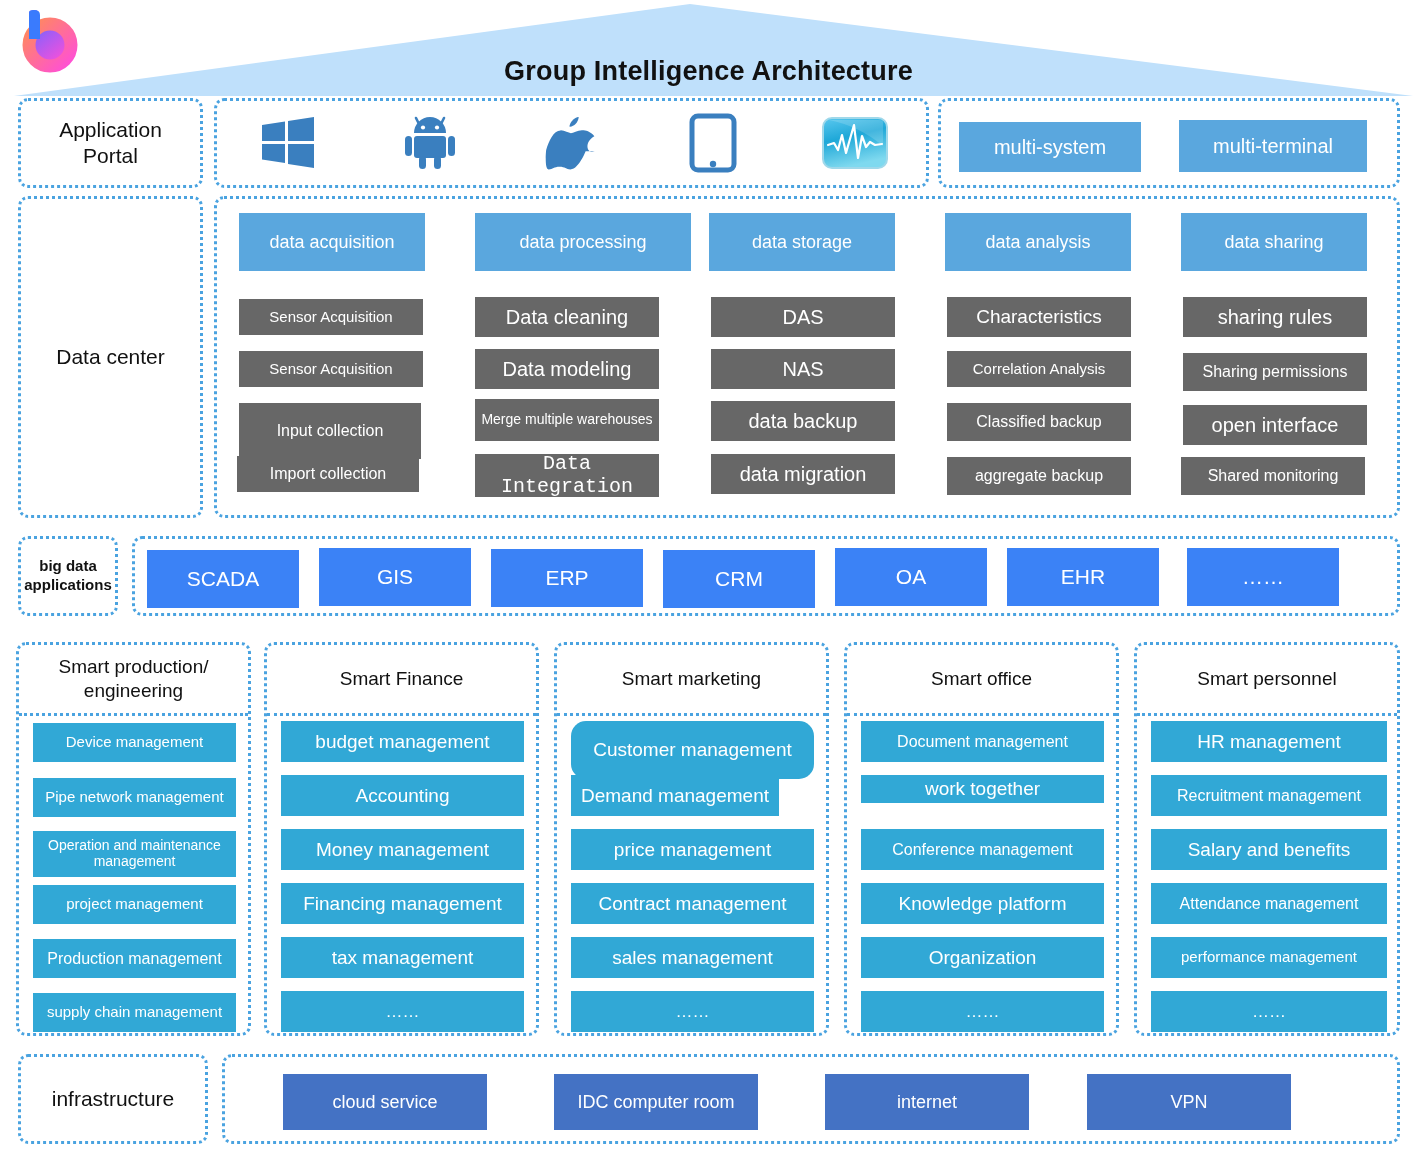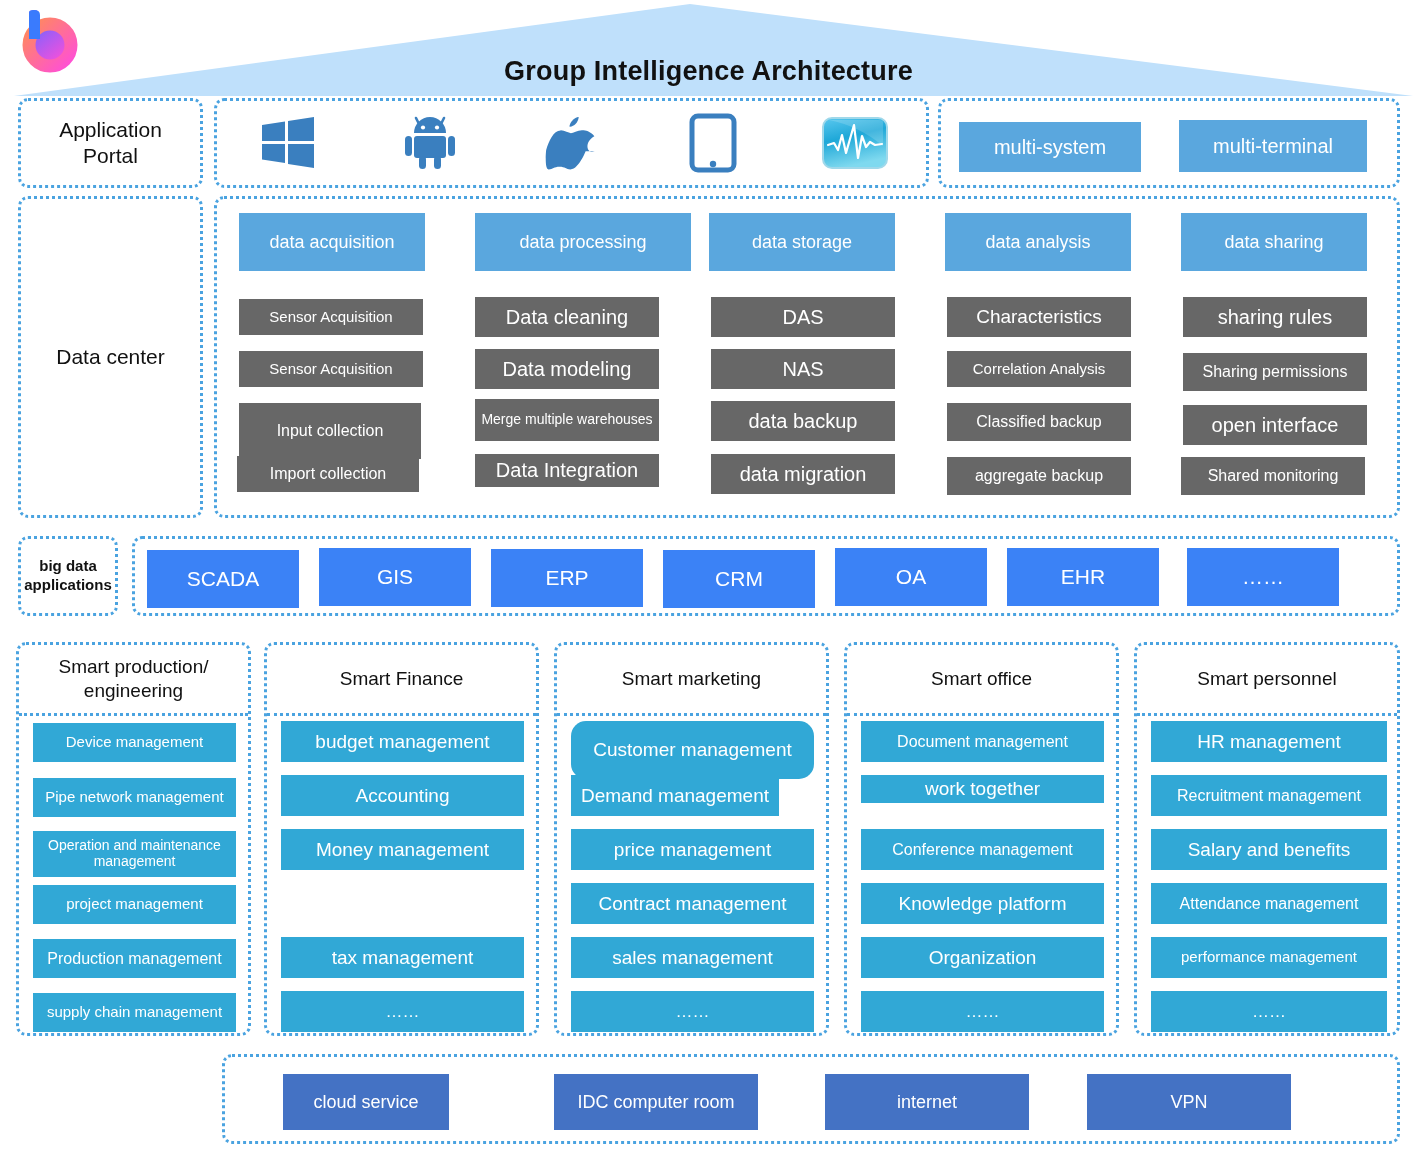--- a/index.html
+++ b/index.html
@@ -178,21 +178,21 @@
     <div class="chip blue f18" style="left:22px;top:14px;width:186px;height:58px;position:absolute;">data acquisition</div>
     <div class="chip grey f15" style="left:22px;top:100px;width:184px;height:36px;position:absolute;">Sensor Acquisition</div>
     <div class="chip grey f15" style="left:22px;top:152px;width:184px;height:36px;position:absolute;">Sensor Acquisition</div>
     <div class="chip grey f16" style="left:22px;top:204px;width:182px;height:56px;position:absolute;">Input collection</div>
     <div class="chip grey f16" style="left:20px;top:257px;width:182px;height:36px;position:absolute;">Import collection</div>
 
     <div class="chip blue f18" style="left:258px;top:14px;width:216px;height:58px;position:absolute;">data processing</div>
     <div class="chip grey f20" style="left:258px;top:98px;width:184px;height:40px;position:absolute;">Data cleaning</div>
     <div class="chip grey f20" style="left:258px;top:150px;width:184px;height:40px;position:absolute;">Data modeling</div>
     <div class="chip grey f14" style="left:258px;top:200px;width:184px;height:42px;position:absolute;">Merge multiple warehouses</div>
-    <div class="chip grey f20" style="left:258px;top:255px;width:184px;height:33px;position:absolute;">Data Integration</div>
+    <div class="chip grey f20" style="left:258px;top:255px;width:184px;height:43px;position:absolute;font-family:Liberation Mono, monospace;">Data Integration</div>
 
     <div class="chip blue f18" style="left:492px;top:14px;width:186px;height:58px;position:absolute;">data storage</div>
     <div class="chip grey f20" style="left:494px;top:98px;width:184px;height:40px;position:absolute;">DAS</div>
     <div class="chip grey f20" style="left:494px;top:150px;width:184px;height:40px;position:absolute;">NAS</div>
     <div class="chip grey f20" style="left:494px;top:202px;width:184px;height:40px;position:absolute;">data backup</div>
     <div class="chip grey f20" style="left:494px;top:255px;width:184px;height:40px;position:absolute;">data migration</div>
 
     <div class="chip blue f18" style="left:728px;top:14px;width:186px;height:58px;position:absolute;">data analysis</div>
     <div class="chip grey f19" style="left:730px;top:98px;width:184px;height:40px;position:absolute;font-size:19px;">Characteristics</div>
     <div class="chip grey f16" style="left:730px;top:204px;width:184px;height:38px;position:absolute;">Classified backup</div>
@@ -236,20 +236,21 @@
     <div class="chip cyan f16" style="left:14px;top:294px;width:203px;height:39px;position:absolute;">Production management</div>
     <div class="chip cyan f15" style="left:14px;top:348px;width:203px;height:39px;position:absolute;">supply chain management</div>
   </div>
 
   <div class="frame" style="left:264px;top:642px;width:275px;height:394px;">
     <div class="col-title" style="left:0;top:0;width:100%;height:68px;">Smart Finance</div>
     <div style="position:absolute;left:0;top:68px;width:100%;border-top:3px dotted #4aa3e0;"></div>
     <div class="chip cyan f19" style="left:14px;top:76px;width:243px;height:41px;position:absolute;font-size:19px;">budget management</div>
     <div class="chip cyan f19" style="left:14px;top:130px;width:243px;height:41px;position:absolute;font-size:19px;">Accounting</div>
     <div class="chip cyan f19" style="left:14px;top:184px;width:243px;height:41px;position:absolute;font-size:19px;">Money management</div>
+    <div class="chip cyan f19" style="left:14px;top:238px;width:243px;height:41px;position:absolute;font-size:19px;">Financing management</div>
     <div class="chip cyan f19" style="left:14px;top:292px;width:243px;height:41px;position:absolute;font-size:19px;">tax management</div>
     <div class="chip cyan f17" style="left:14px;top:346px;width:243px;height:41px;position:absolute;">……</div>
   </div>
 
   <div class="frame" style="left:554px;top:642px;width:275px;height:394px;">
     <div class="col-title" style="left:0;top:0;width:100%;height:68px;">Smart marketing</div>
     <div style="position:absolute;left:0;top:68px;width:100%;border-top:3px dotted #4aa3e0;"></div>
     <div class="chip cyan f19" style="left:14px;top:76px;width:243px;height:58px;position:absolute;font-size:19px;border-radius:15px;">Customer management</div>
     <div class="chip cyan f19" style="left:14px;top:130px;width:208px;height:41px;position:absolute;font-size:19px;">Demand management</div>
     <div class="chip cyan f19" style="left:14px;top:184px;width:243px;height:41px;position:absolute;font-size:19px;">price management</div>
@@ -273,21 +274,26 @@
     <div class="col-title" style="left:0;top:0;width:100%;height:68px;">Smart personnel</div>
     <div style="position:absolute;left:0;top:68px;width:100%;border-top:3px dotted #4aa3e0;"></div>
     <div class="chip cyan f19" style="left:14px;top:76px;width:236px;height:41px;position:absolute;font-size:19px;">HR management</div>
     <div class="chip cyan f16" style="left:14px;top:130px;width:236px;height:41px;position:absolute;">Recruitment management</div>
     <div class="chip cyan f19" style="left:14px;top:184px;width:236px;height:41px;position:absolute;font-size:19px;">Salary and benefits</div>
     <div class="chip cyan f16" style="left:14px;top:238px;width:236px;height:41px;position:absolute;">Attendance management</div>
     <div class="chip cyan f15" style="left:14px;top:292px;width:236px;height:41px;position:absolute;">performance management</div>
     <div class="chip cyan f17" style="left:14px;top:346px;width:236px;height:41px;position:absolute;">……</div>
   </div>
 
+  <div class="frame" style="left:18px;top:1054px;width:190px;height:90px;">
+    <div class="label-box" style="width:100%;height:100%;">
+      <span>infrastructure</span>
+    </div>
+  </div>
 
   <div class="frame" style="left:222px;top:1054px;width:1178px;height:90px;">
-    <div class="chip royal f18" style="left:58px;top:17px;width:166px;height:56px;position:absolute;">cloud service</div>
+    <div class="chip royal f18" style="left:58px;top:17px;width:204px;height:56px;position:absolute;">cloud service</div>
     <div class="chip royal f18" style="left:329px;top:17px;width:204px;height:56px;position:absolute;">IDC computer room</div>
     <div class="chip royal f18" style="left:600px;top:17px;width:204px;height:56px;position:absolute;">internet</div>
     <div class="chip royal f18" style="left:862px;top:17px;width:204px;height:56px;position:absolute;">VPN</div>
   </div>
 
 </div>
 
 </body></html>

